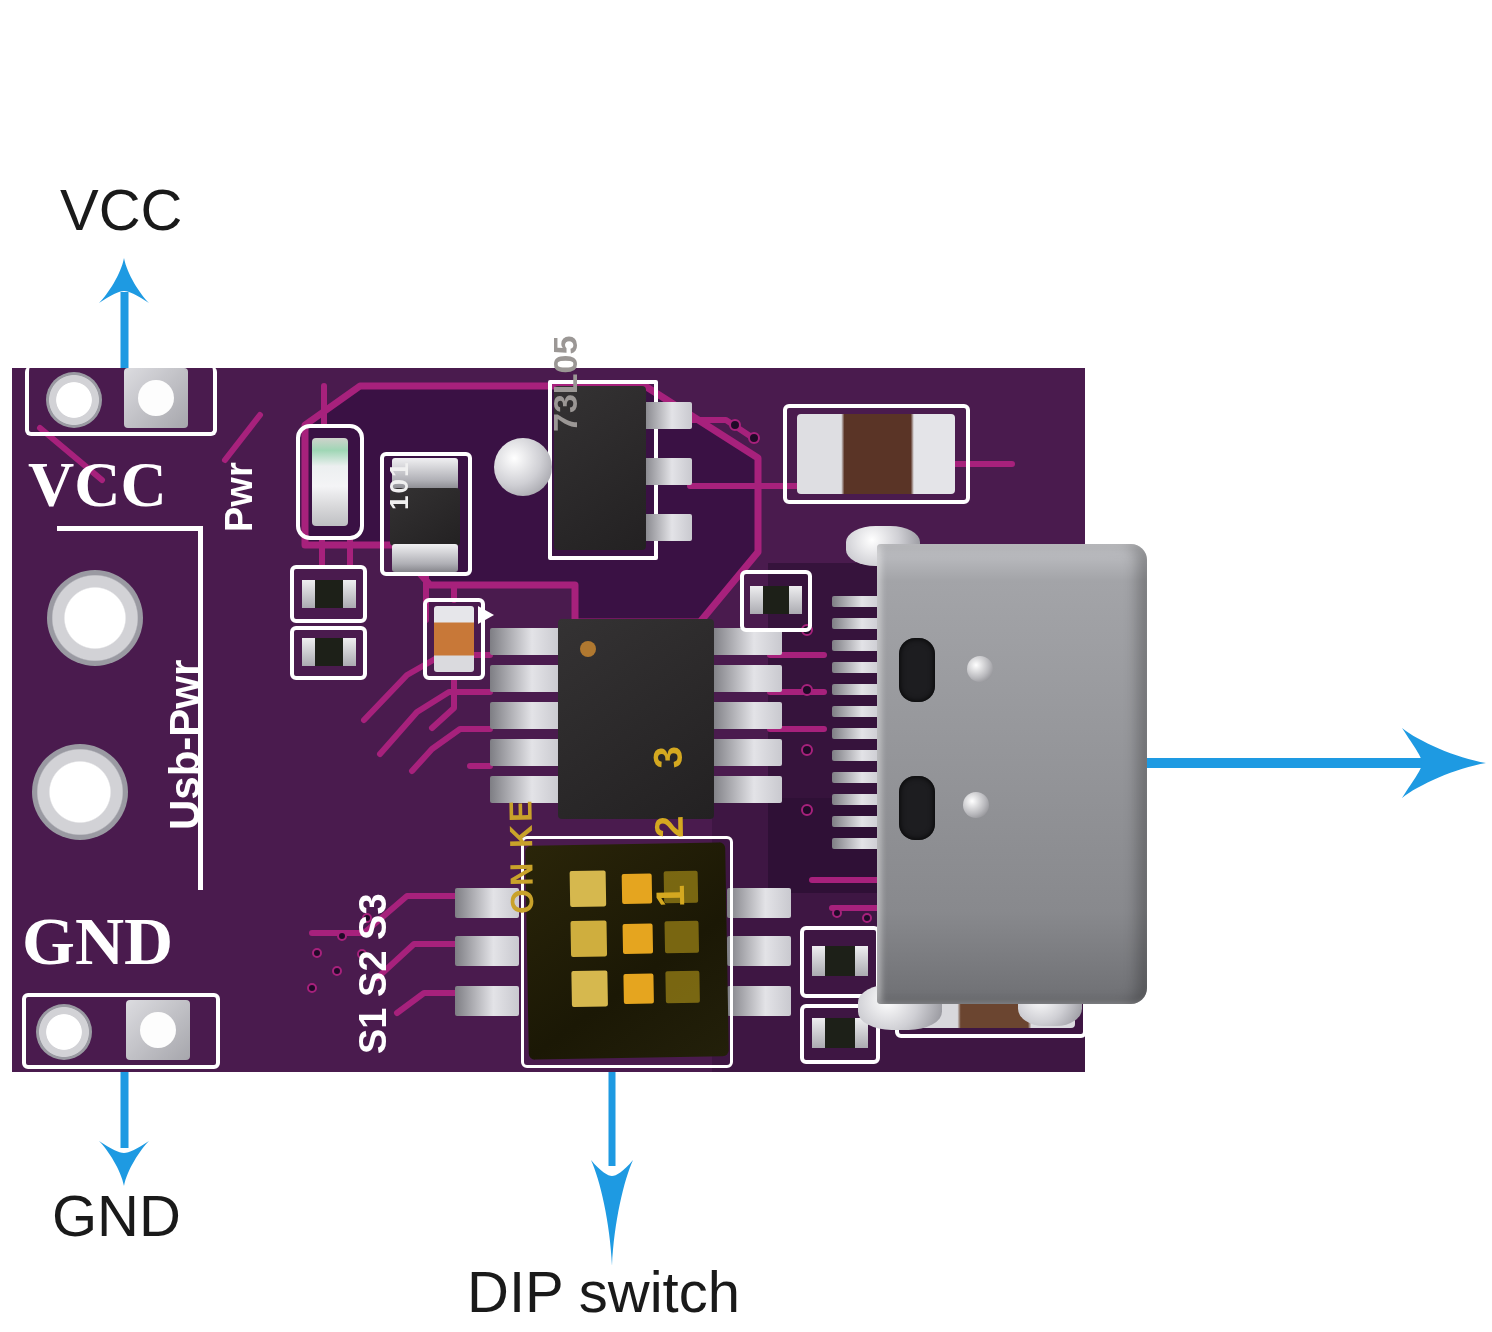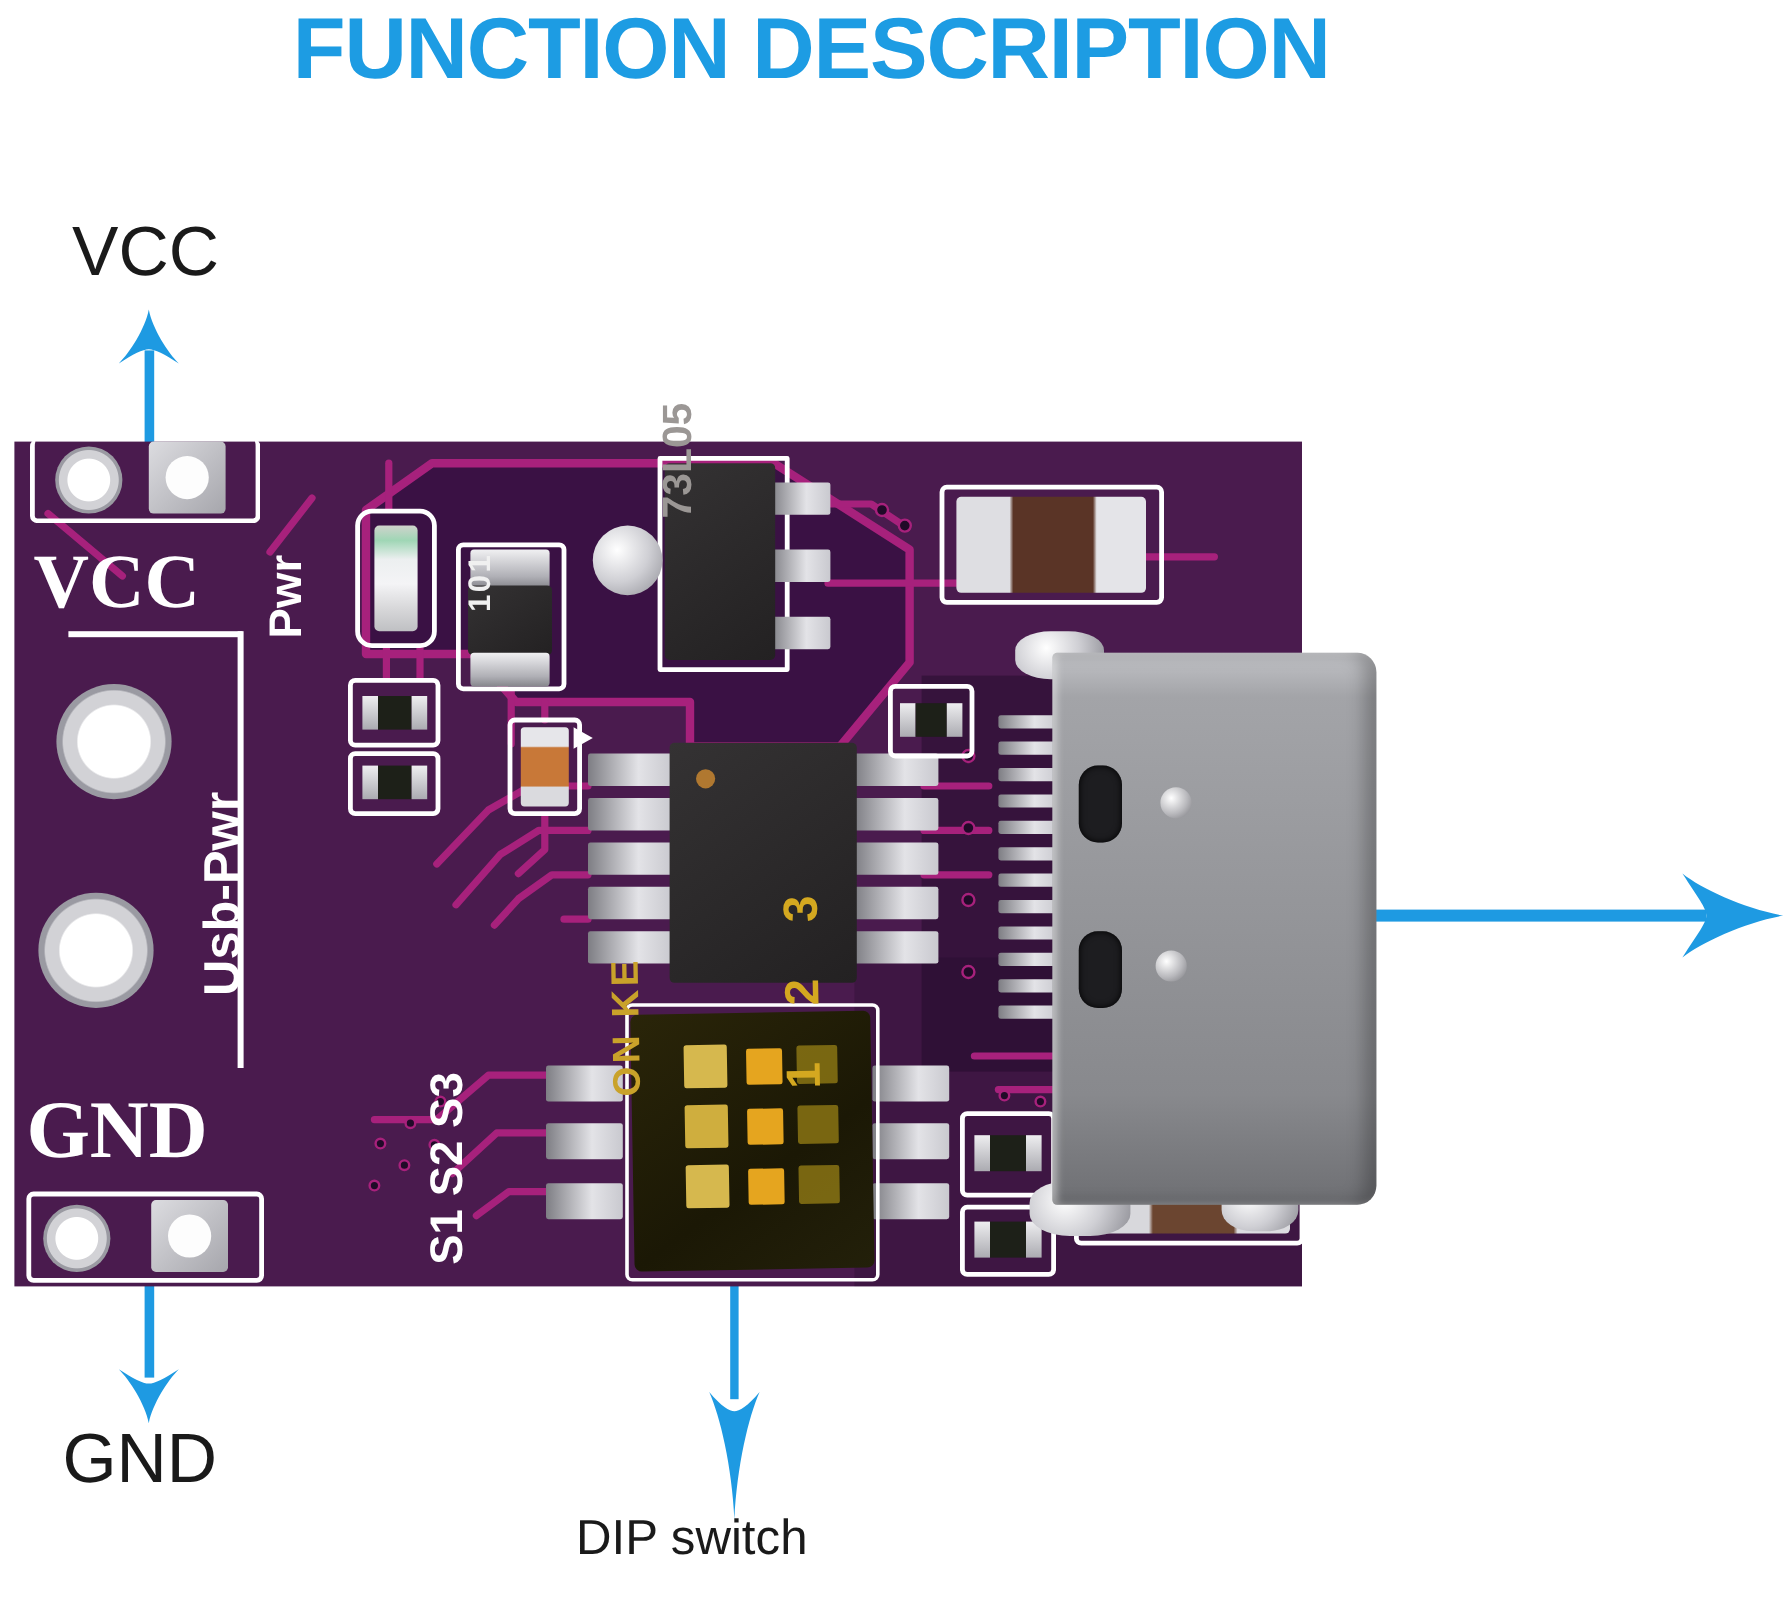--- a/index.html
+++ b/index.html
@@ -9,21 +9,21 @@
   *{margin:0;padding:0;box-sizing:border-box;}
   body{background:#888;font-family:"Liberation Sans",sans-serif;}
   #stage{position:relative;width:1492px;height:1332px;background:#ffffff;overflow:hidden;margin:0 auto;}
   .abs{position:absolute;}
   
   .page-title{left:244px;top:0px;font-size:72px;font-weight:700;letter-spacing:-1px;color:var(--title);white-space:nowrap;}
   .callout{color:var(--label);white-space:nowrap;font-weight:400;}
   .lab-vcc{left:60px;top:176px;font-size:58px;}
   .lab-gnd{left:52px;top:1182px;font-size:58px;}
   .lab-typec{left:1202px;top:688px;font-size:40px;letter-spacing:-0.5px;}
-  .lab-dip{left:480px;top:1258px;font-size:41px;}
+  .lab-dip{left:467px;top:1258px;font-size:58px;}
   
   .board{left:12px;top:368px;width:1073px;height:704px;background:var(--board);}
   .silkbox{position:absolute;border:4px solid var(--silk);border-radius:6px;}
   .silver2{background:linear-gradient(180deg,#f0f0f2,#b0b0b6 70%,#86868c);}
   .silkline{position:absolute;background:var(--silk);}
   .vtext{position:absolute;transform:rotate(-90deg);transform-origin:left bottom;white-space:nowrap;line-height:1;}
   .silktext{color:var(--silk);}
   .serif{font-family:"Liberation Serif",serif;font-weight:700;}
   .hole{position:absolute;border-radius:50%;background:radial-gradient(circle,#ffffff 0 44%,#d2d2d6 46% 62%,#9a9aa2 64% 88%,#6f6f78 100%);}
   .sqpad{position:absolute;background:linear-gradient(135deg,#dcdce0,#a6a6ac);border-radius:4px;}
@@ -35,21 +35,20 @@
   .leg{position:absolute;background:linear-gradient(90deg,#7e7e84,#e3e3e7 60%,#c9c9cf);border-radius:2px;}
   .blob{position:absolute;border-radius:50%;background:radial-gradient(circle at 35% 35%,#ffffff,#cfcfd4 50%,#8e8e95);}
   .dip-gold-sq{position:absolute;border-radius:2px;}
   .arrow-svg{position:absolute;overflow:visible;}
 </style>
 </head>
 <body>
 
 <div id="stage">
 
-  <div class="abs page-title">FUNCTION DESCRIPTION</div>
 
   <div class="abs callout lab-vcc">VCC</div>
   <div class="abs callout lab-gnd">GND</div>
   <div class="abs callout lab-dip">DIP switch</div>
 
   <svg class="arrow-svg" style="left:94px;top:258px;" width="60" height="140" viewBox="0 0 60 140">
     <rect x="26.5" y="34" width="8" height="106" style="fill:var(--accent)"></rect>
     <path d="M30 0 C27 16 14 36 5 45 C17 37 25 33 30 33 C35 33 43 37 55 45 C46 36 33 16 30 0 Z" style="fill:var(--accent)"></path>
   </svg>
 

